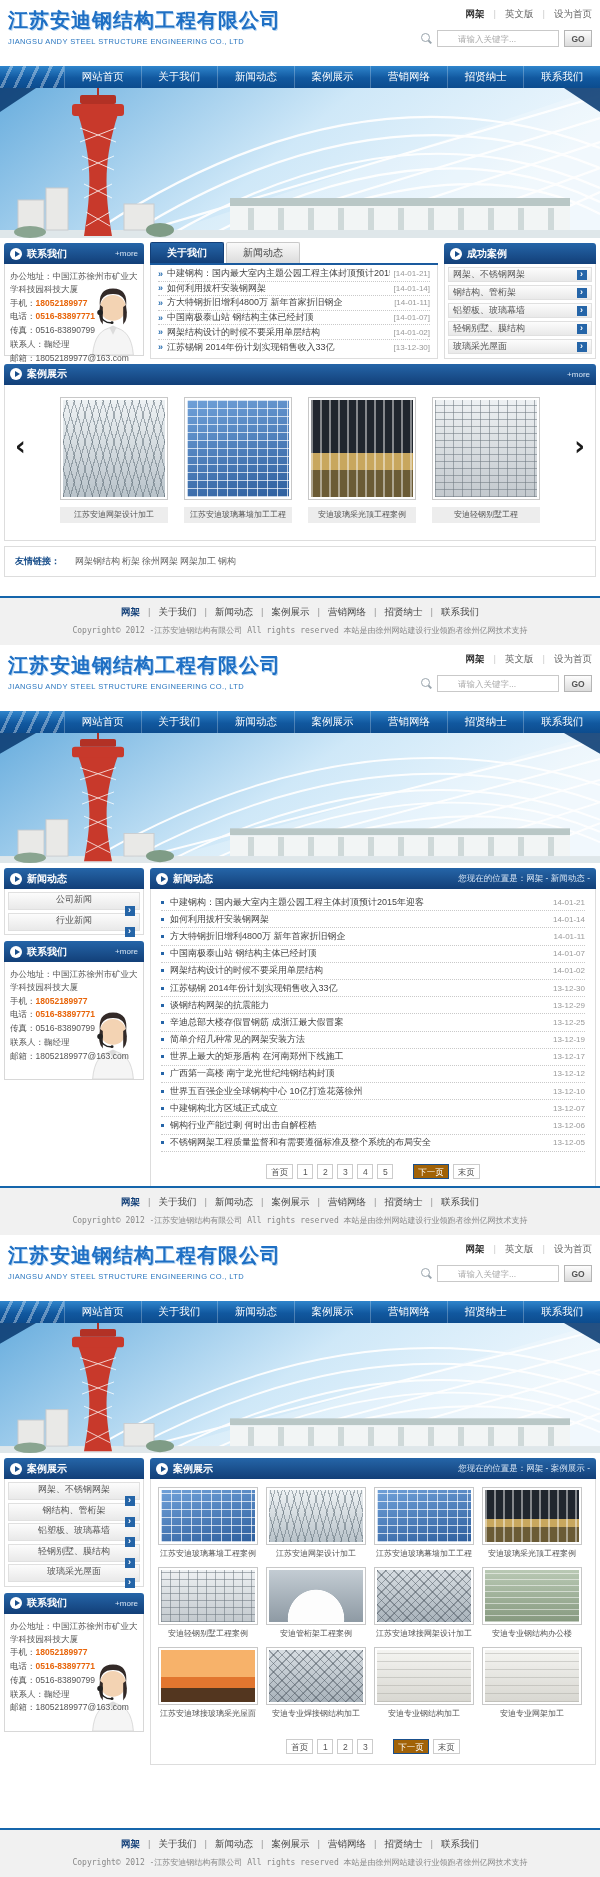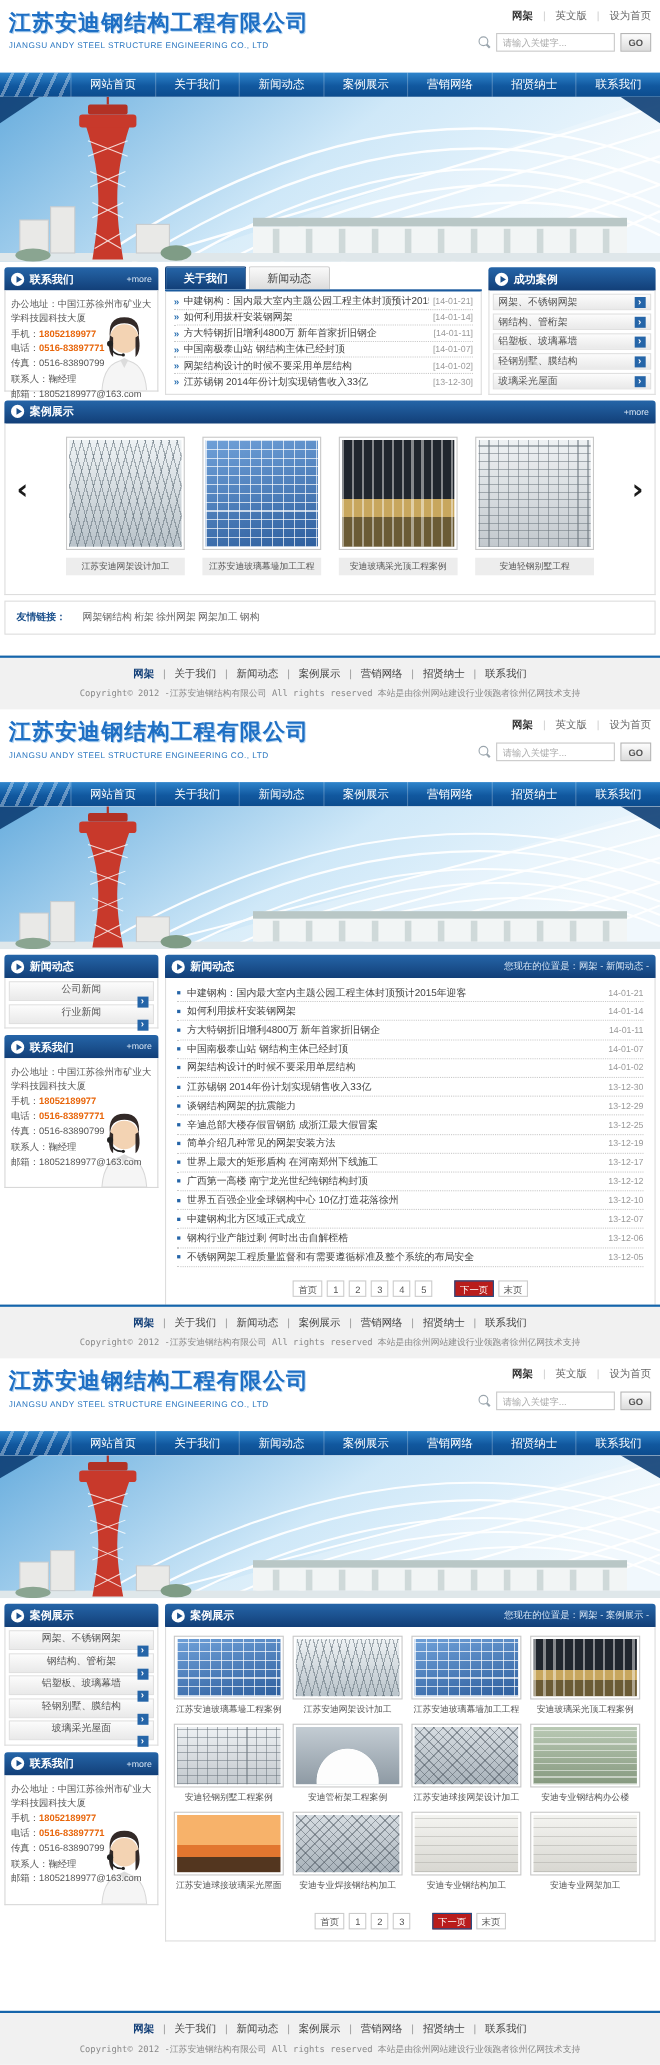--- a/index.html
+++ b/index.html
@@ -12,21 +12,21 @@
   .logo-s{font-size:7.5px;color:#2b77c0;letter-spacing:.4px;margin-top:3px;}
   .head-r{display:flex;flex-direction:column;align-items:flex-end;gap:9px;padding-top:1px;}
   .tlinks{font-size:9.5px;color:#666;display:flex;align-items:center;}
   .tlink{cursor:pointer;}
   .tlink + .tlink::before{content:"|";margin:0 9px;color:#ccc;}
   .tlinks .tlink:first-of-type{font-weight:bold;color:#333;}
   .srch{display:flex;align-items:center;gap:5px;}
   .mag{width:11px;height:11px;position:relative;display:inline-block;}
   .mag::before{content:"";position:absolute;left:0;top:0;width:7px;height:7px;border:1.5px solid #9aa5ad;border-radius:50%;}
   .mag::after{content:"";position:absolute;left:7px;top:8px;width:4px;height:1.5px;background:#9aa5ad;transform:rotate(45deg);}
-  .sin{width:108px;height:17px;border:1px solid #c9c9c9;font-size:8.5px;padding:0 5px;color:#555;background:#fff;}
+  .sin{width:122px;height:17px;border:1px solid #c9c9c9;font-size:8.5px;padding:0 20px;color:#555;background:#fff;}
   .sin::placeholder{color:#aaa;}
   .go{height:17px;width:28px;font-size:8.5px;font-weight:bold;color:#555;background:linear-gradient(#fdfdfd,#dcdcdc);border:1px solid #b5b5b5;cursor:pointer;}
   .nav{height:22px;background:linear-gradient(#2f85cc,#11589f 55%,#0c4c8e);display:flex;align-items:stretch;}
   .nav-stripes{width:64px;flex:none;background:repeating-linear-gradient(115deg,transparent 0 9px,rgba(255,255,255,.35) 9px 12px);}
   .nav-it{flex:1;display:flex;align-items:center;justify-content:center;color:#fff;font-size:10.5px;border-left:1px solid rgba(255,255,255,.25);cursor:pointer;text-decoration:none;white-space:nowrap;}
   .banner{display:block;width:600px;height:150px;}
   .p2 .banner,.p3 .banner{height:130px;}
   
   .crow{display:flex;gap:6px;padding:5px 4px 0;}
   .col-l{width:140px;flex:none;}
@@ -78,21 +78,21 @@
   .copy{font-size:8px;color:#888;margin-top:6px;font-family:"DejaVu Sans Mono",monospace;}
   
   .col-main{flex:1;min-width:0;display:flex;flex-direction:column;}
   .nlist{border:1px solid #ddd;border-top:none;padding:5px 10px 2px;flex:1;}
   .nrow{display:flex;align-items:center;height:17.2px;border-bottom:1px dotted #c9c9c9;font-size:9px;color:#444;cursor:pointer;}
   .bullet{width:3px;height:3px;background:#2565a8;margin-right:6px;flex:none;}
   .nrow .tit{flex:1;white-space:nowrap;overflow:hidden;}
   .nrow .dt{margin-left:8px;color:#999;font-size:8px;flex:none;}
   .pager{display:flex;justify-content:center;gap:4px;margin:12px 0 8px;font-size:8.5px;color:#555;}
   .pg{min-width:16px;height:15px;line-height:14px;text-align:center;border:1px solid #ccc;background:#fff;padding:0 4px;cursor:pointer;}
-  .pg-dark{background:#b91c1c;color:#fff;border-color:#1a4f8b;margin-left:16px;}
+  .pg-dark{background:#a16207;color:#fff;border-color:#1a4f8b;margin-left:16px;}
   .cat-row{height:18px;flex-direction:column;}
   
   .grid{border:1px solid #ddd;border-top:none;padding:8px 7px 2px;display:flex;flex-wrap:wrap;gap:8px;flex:1;align-content:flex-start;}
   .gitem{width:100px;cursor:pointer;}
   .gthumb{height:58px;border:1px solid #c8c8c8;background:#fff;padding:2px;}
   .gcap{font-size:8px;color:#555;text-align:center;margin-top:3px;height:11px;white-space:nowrap;overflow:hidden;}
   
   .v-glass{background:repeating-linear-gradient(90deg,rgba(255,255,255,.7) 0 1px,transparent 1px 10px),repeating-linear-gradient(0deg,rgba(255,255,255,.7) 0 1px,transparent 1px 8px),linear-gradient(165deg,#6fa0d8,#2e5f9e);}
   .v-dome{background:repeating-linear-gradient(75deg,rgba(90,105,115,.5) 0 1px,transparent 1px 7px),repeating-linear-gradient(-75deg,rgba(90,105,115,.5) 0 1px,transparent 1px 7px),linear-gradient(#eef2f4,#b9c3ca);}
   .v-arch{background:repeating-linear-gradient(90deg,rgba(255,255,255,.45) 0 2px,transparent 2px 9px),linear-gradient(#20262e 0 55%,#c8a75e 55% 72%,#6b5b35 72%);}

